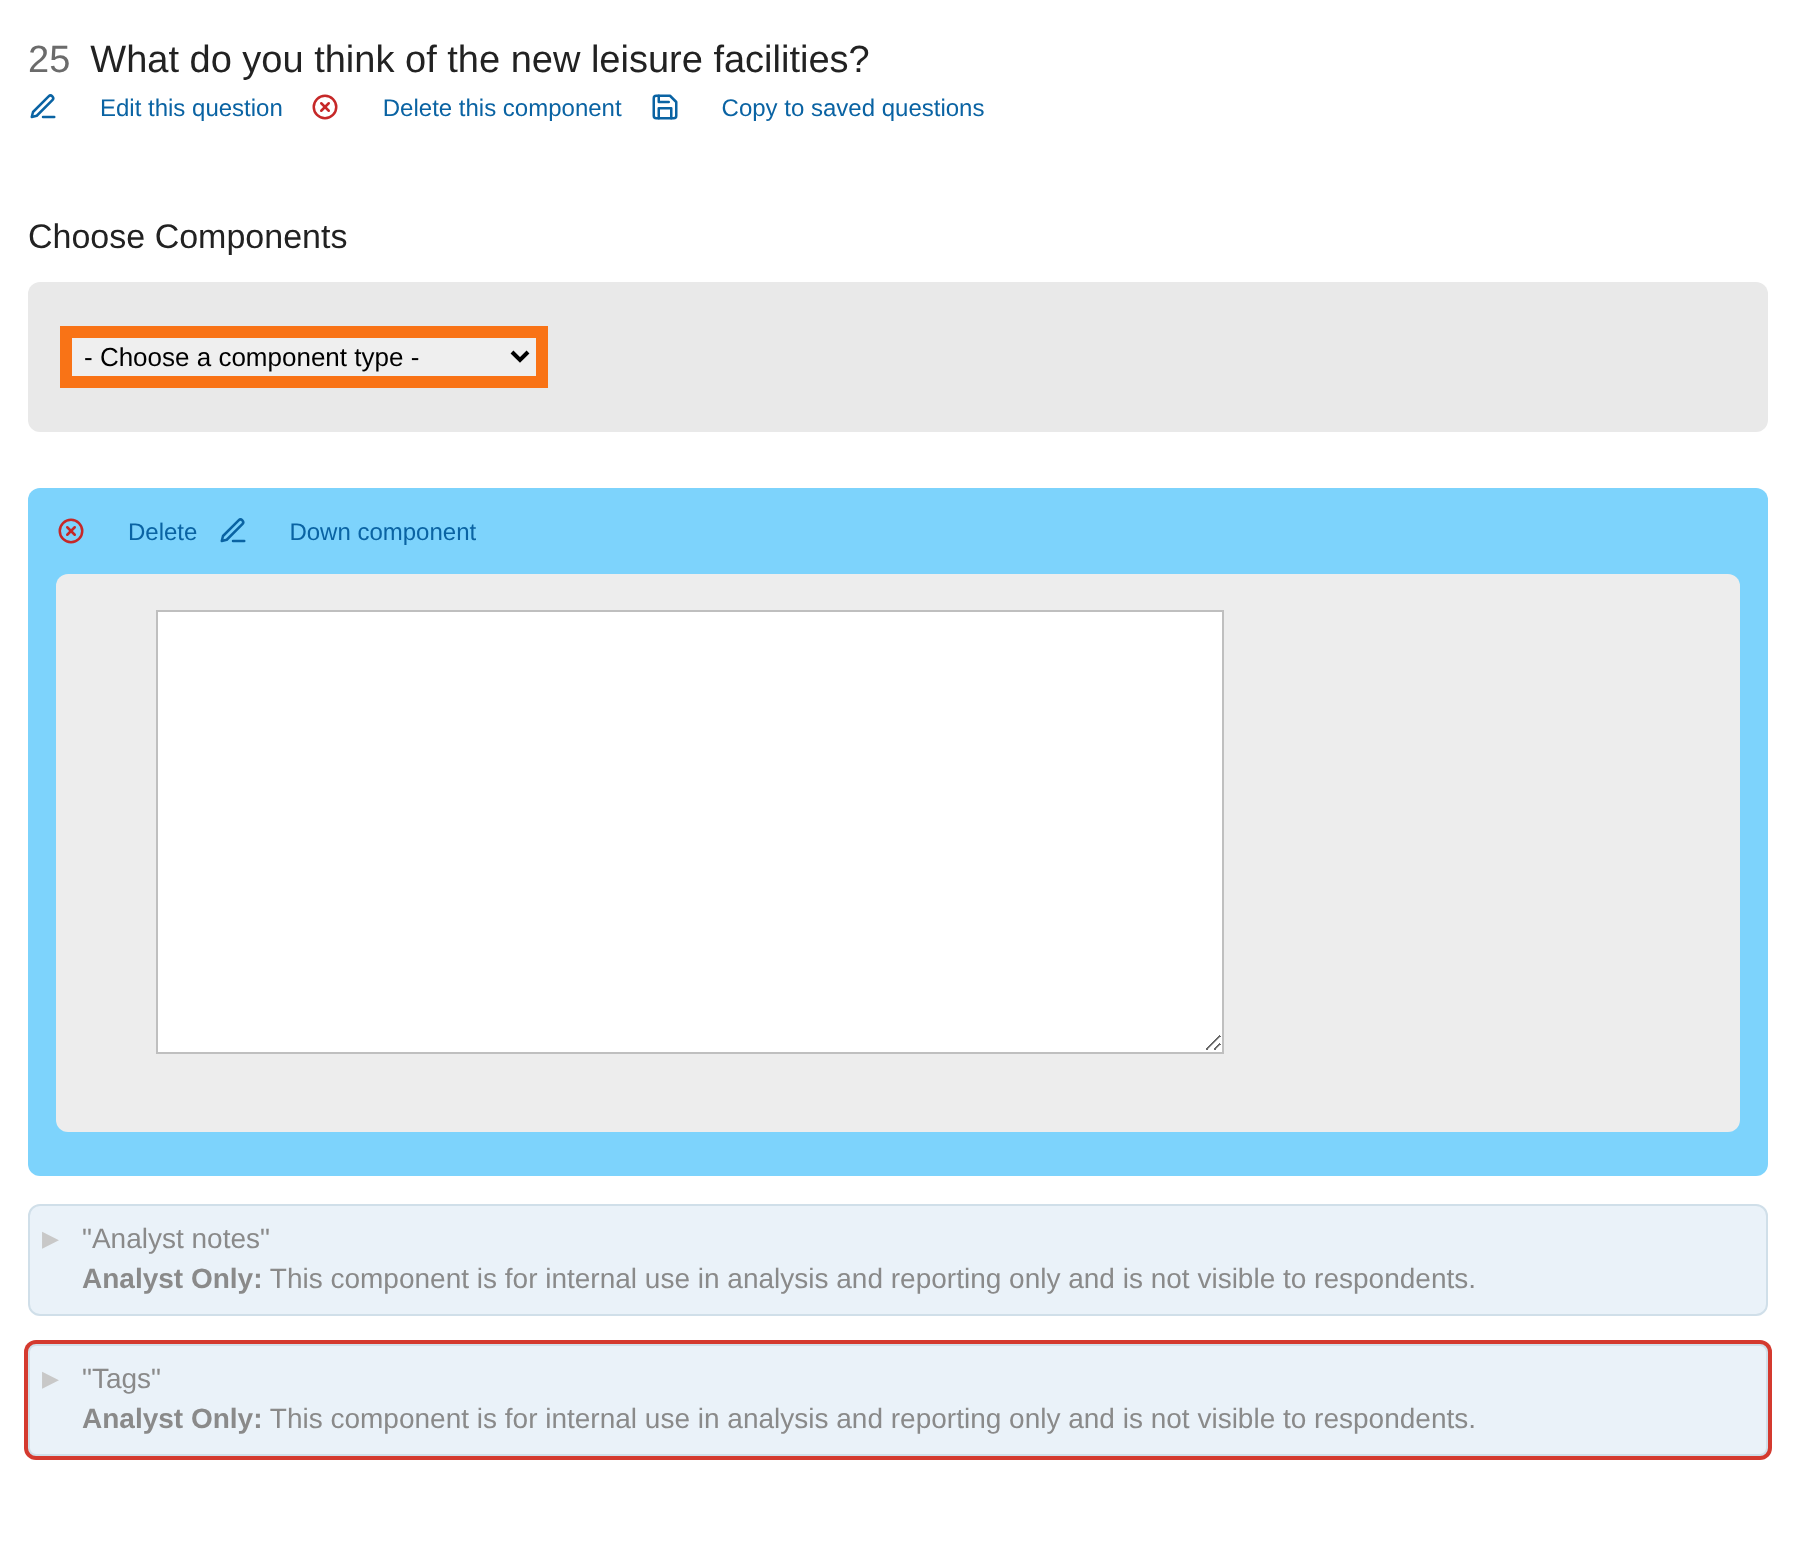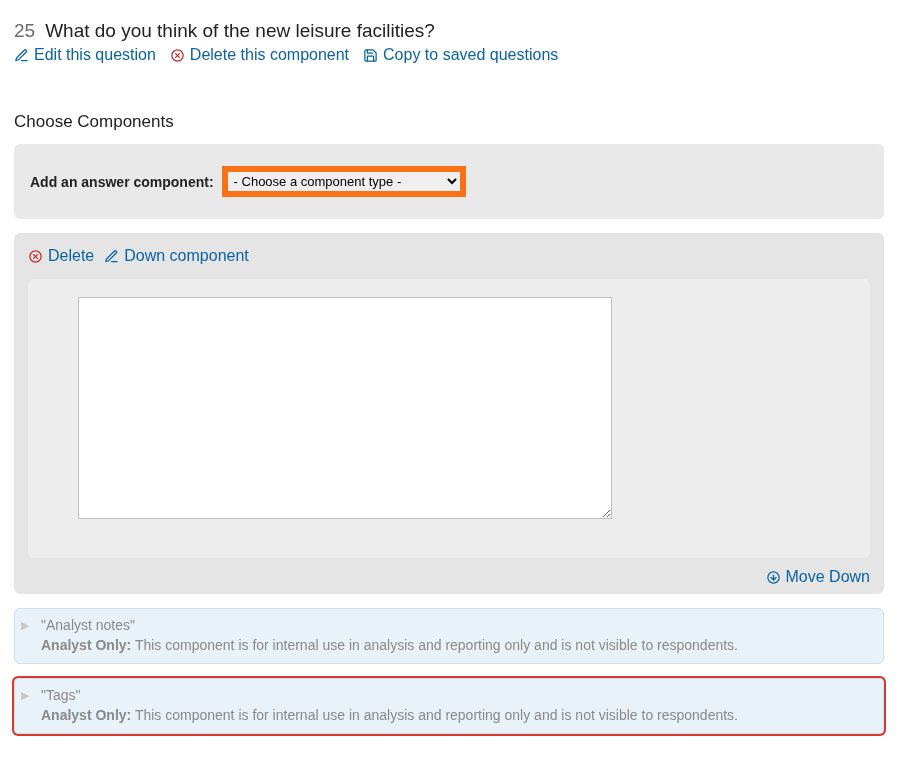--- a/index.html
+++ b/index.html
@@ -28,24 +28,24 @@
   }
   .action-row {
     display: flex;
     gap: 14px;
     margin-top: 4px;
     align-items: center;
   }
   .action-link {
     display: inline-flex;
     align-items: center;
-    gap: 5px;
+    gap: 21px;
     color: #0a63a3;
     cursor: pointer;
-    font-size: 16px;
+    font-size: 12px;
   }
   .icon {
     display: inline-flex;
     width: 15px;
     height: 15px;
   }
   .icon svg { width: 100%; height: 100%; }
   .red svg { stroke: #c62828; }
   .blue svg { stroke: #0a63a3; }
   .section-heading {
@@ -65,24 +65,24 @@
   }
   .add-panel label { font-weight: 600; color: #222; }
   .add-panel select {
     font-size: 13px;
     padding: 1px 2px;
     border: 6px solid #f97316;
     background: #efefef;
     min-width: 244px;
   }
   .component-card {
-    background: #e5e5e5;
-    border-radius: 6px;
-    margin-top: 14px;
-    padding: 14px 14px 8px 14px;
+    background: #7dd3fc;
+    border-radius: 6px;
+    margin-top: 28px;
+    padding: 14px 14px 22px 14px;
   }
   .component-actions {
     display: flex;
     gap: 10px;
   }
   .inner-panel {
     background: #ededed;
     border-radius: 6px;
     margin-top: 14px;
     padding: 18px 34px 36px 50px;
@@ -179,21 +179,20 @@
           <polyline points="7 3 7 8 15 8"></polyline>
         </svg>
     </span>
     <span>Copy to saved questions</span>
   </span>
 </div>
 
 <div class="section-heading">Choose Components</div>
 
 <div class="add-panel">
-  <label>Add an answer component:</label>
   <select>
     <option>- Choose a component type -</option>
   </select>
 </div>
 
 <div class="component-card">
   <div class="component-actions">
     <span class="action-link">
       <span class="icon red">
         <svg viewBox="0 0 24 24" fill="none" stroke-width="2" stroke-linecap="round" stroke-linejoin="round">
@@ -212,32 +211,20 @@
           </svg>
       </span>
       <span>Down component</span>
     </span>
   </div>
 
   <div class="inner-panel">
     <textarea class="big" style=""></textarea>
   </div>
 
-  <div class="move-row">
-    <span class="action-link">
-      <span class="icon blue">
-        <svg viewBox="0 0 24 24" fill="none" stroke-width="2" stroke-linecap="round" stroke-linejoin="round">
-            <circle cx="12" cy="12" r="9"></circle>
-            <polyline points="8 12 12 16 16 12"></polyline>
-            <line x1="12" y1="8" x2="12" y2="16"></line>
-          </svg>
-      </span>
-      <span>Move Down</span>
-    </span>
-  </div>
 </div>
 
 <div class="analyst-card">
   <span class="triangle">▶</span>
   <div class="analyst-content">
     <div class="analyst-title">"Analyst notes"</div>
     <div class="analyst-note">
       <span class="bold">Analyst Only:</span>
       <span>This component is for internal use in analysis and reporting only and is not visible to respondents.</span>
     </div>

